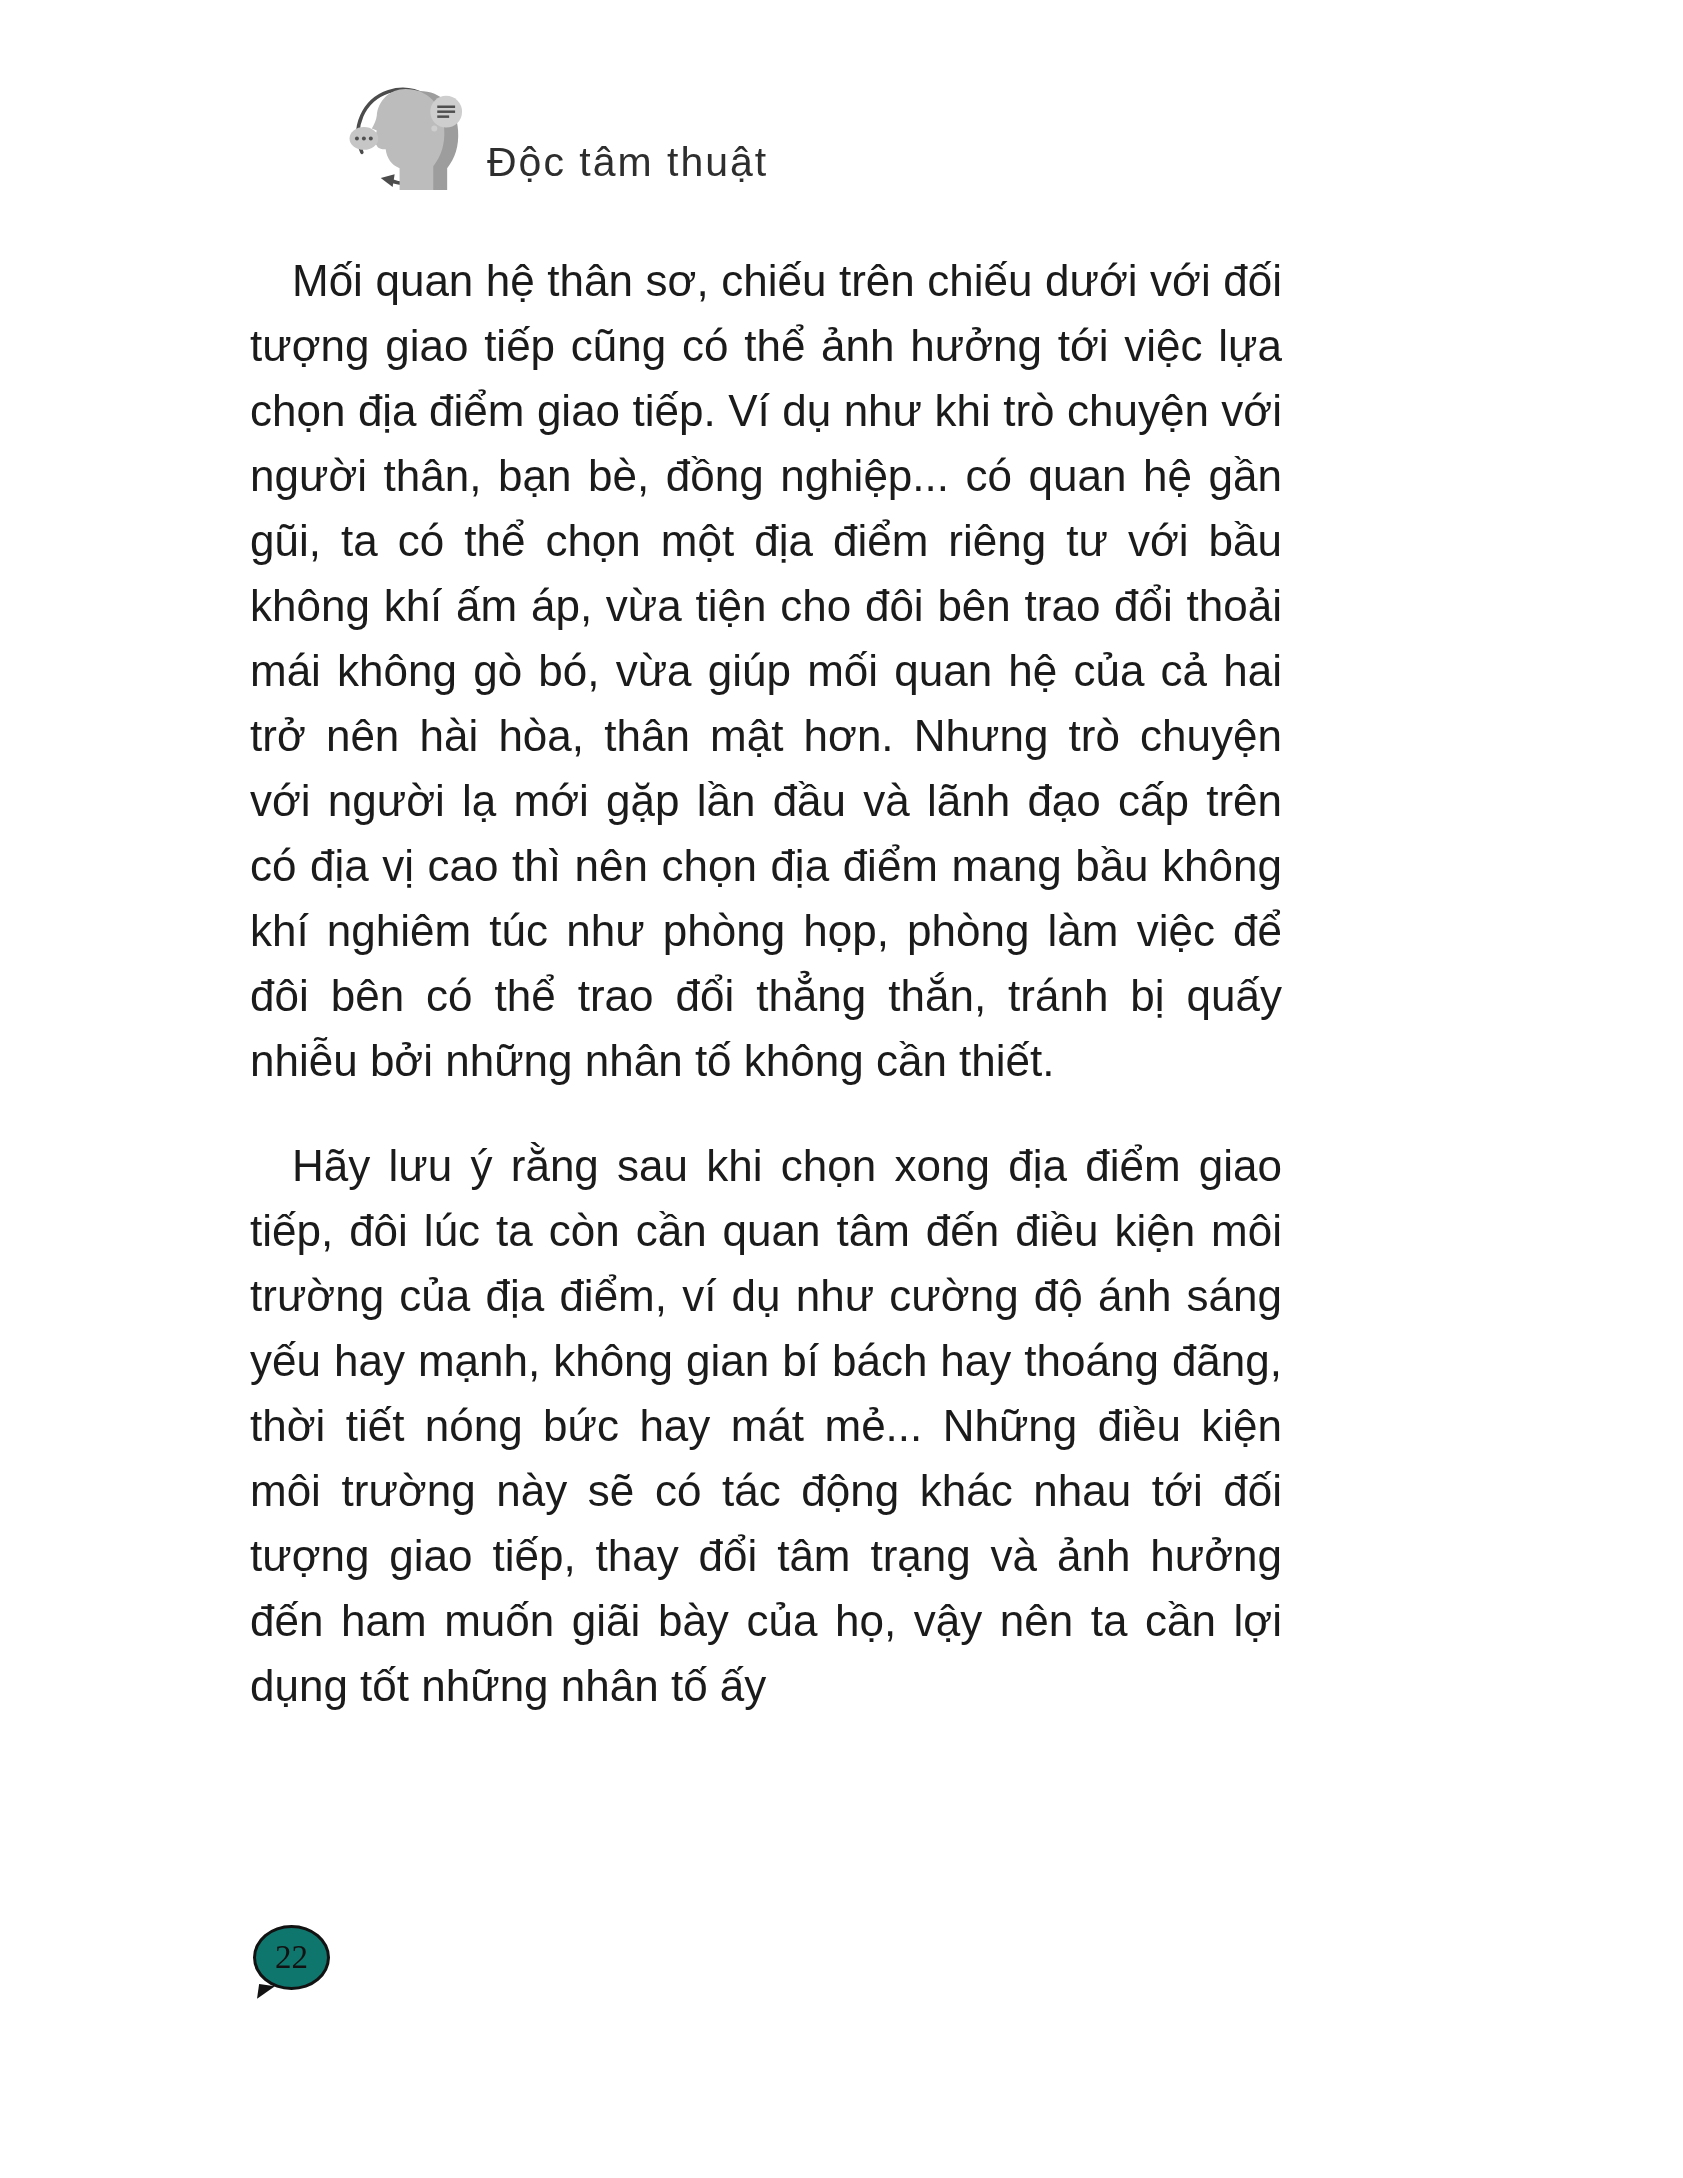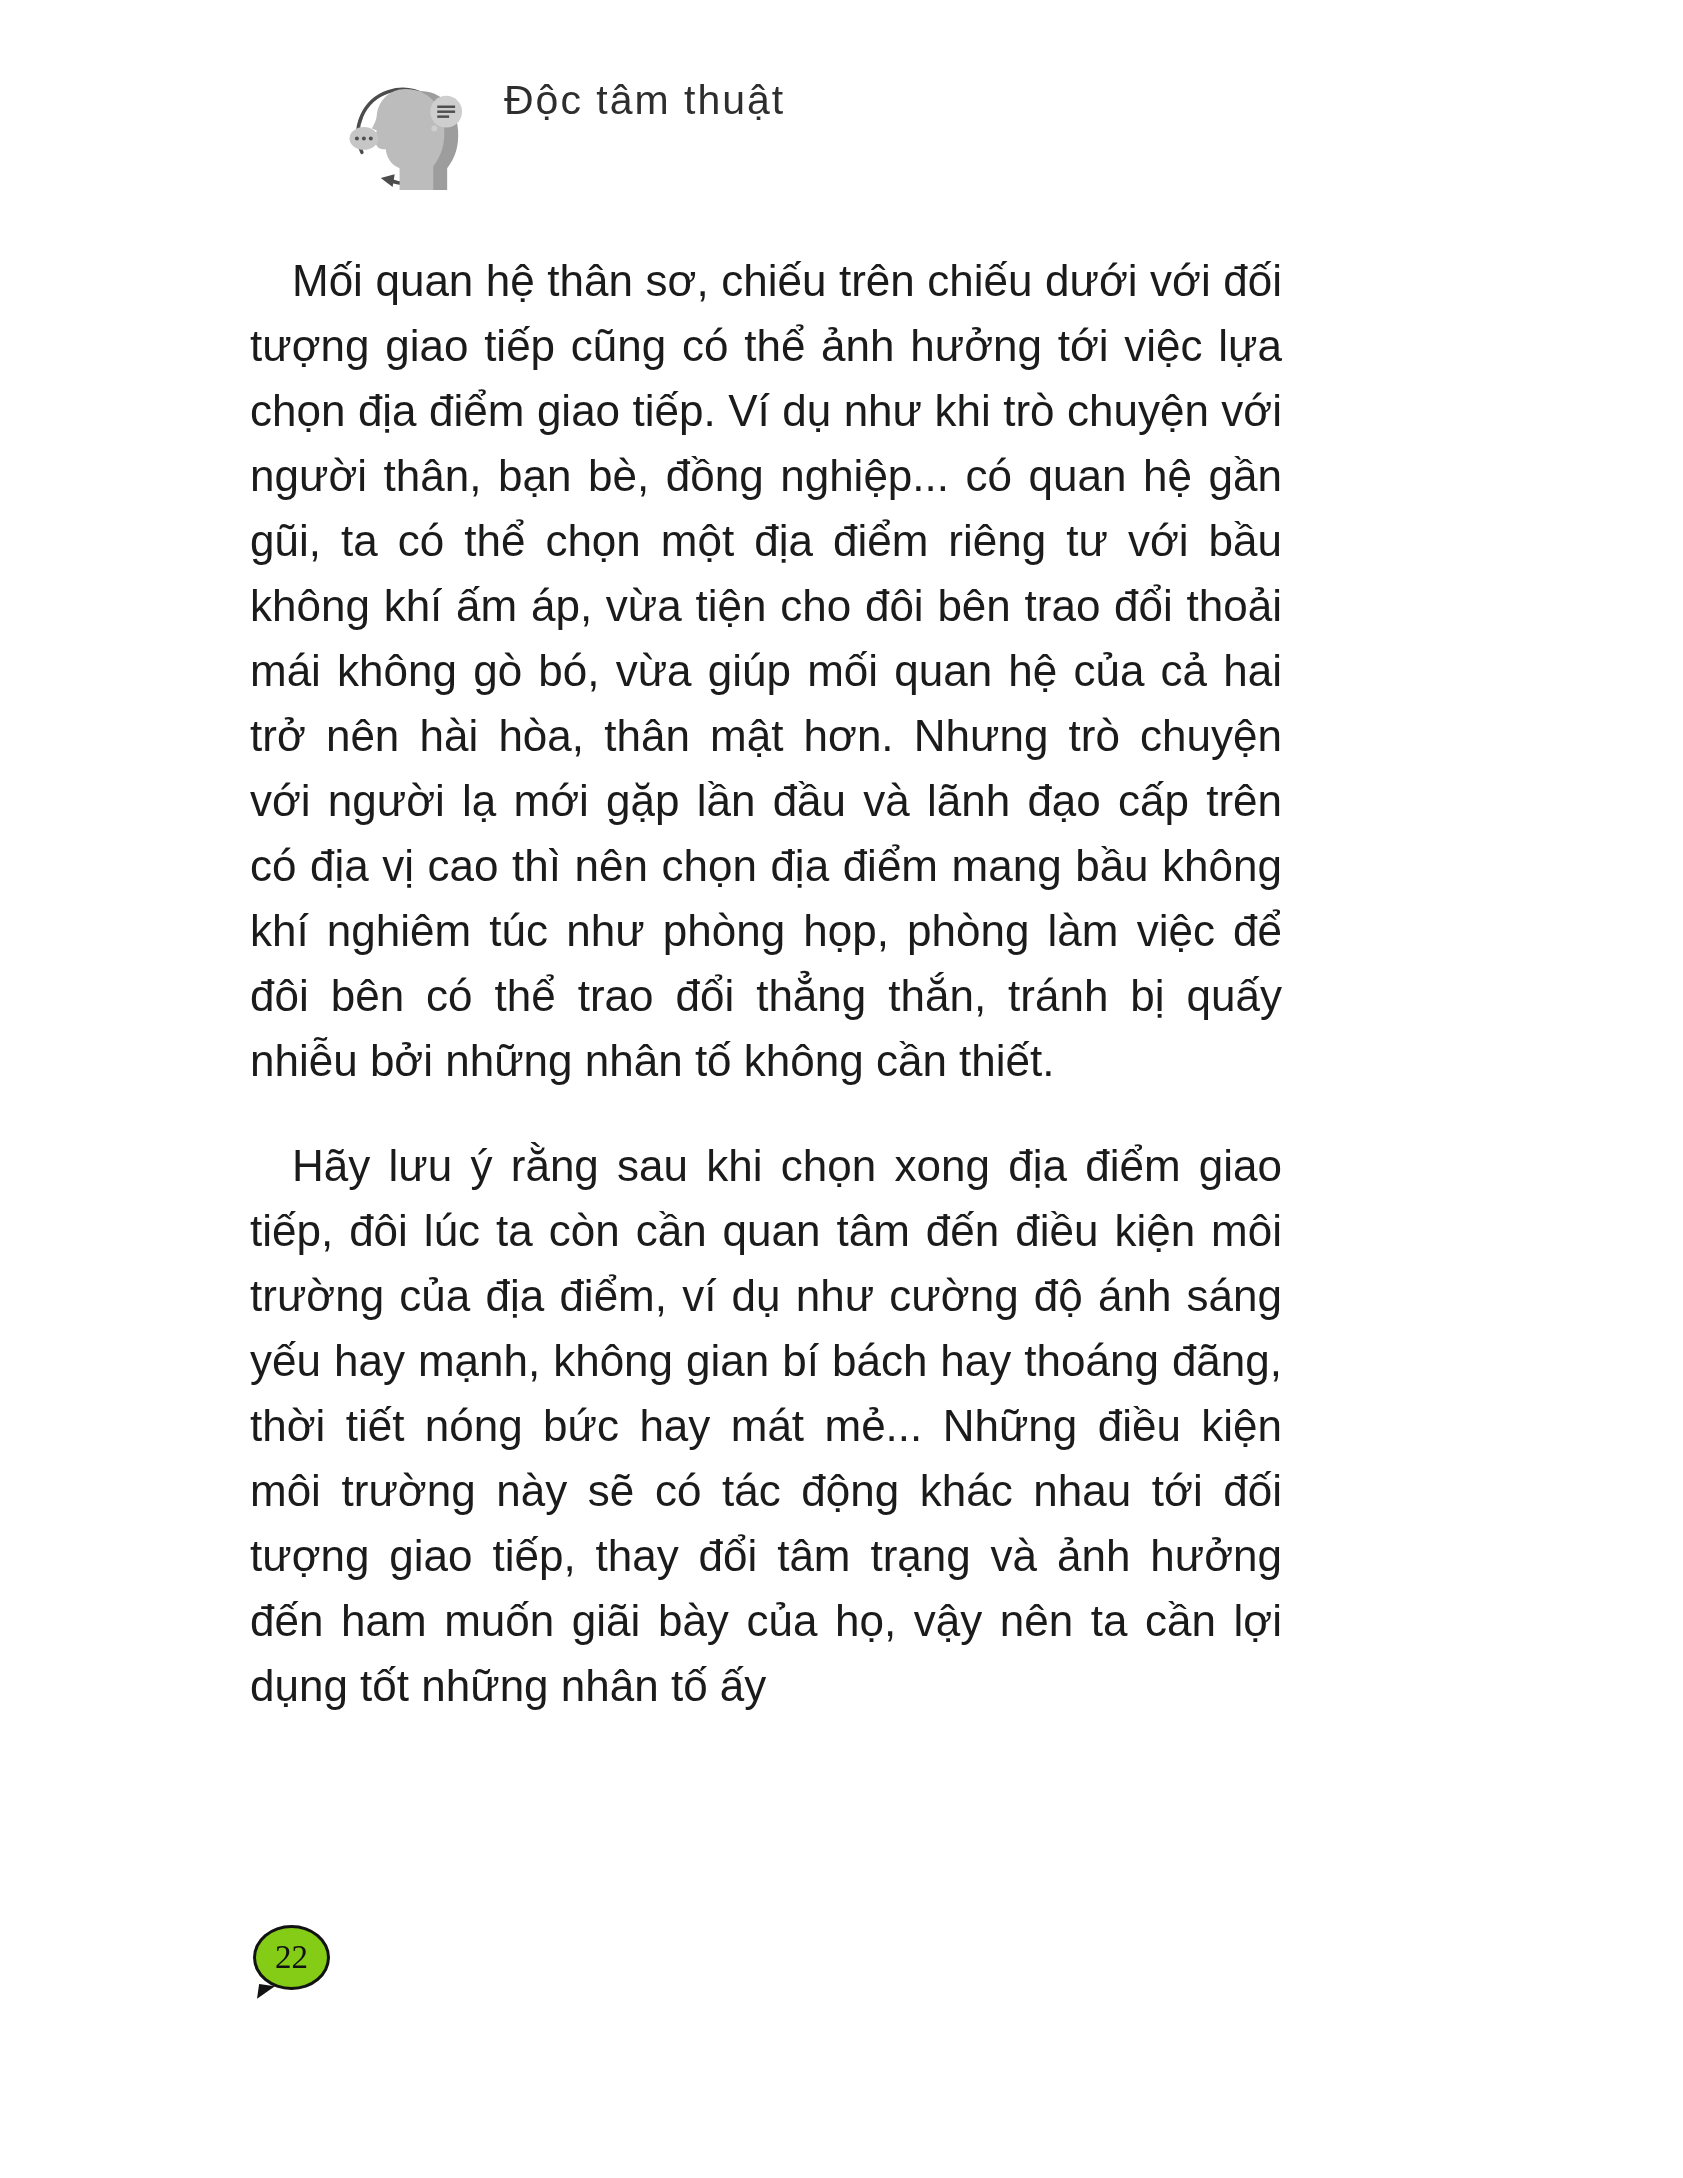--- a/index.html
+++ b/index.html
@@ -13,22 +13,22 @@
     height: 2178px;
     background: #ffffff;
     overflow: hidden;
   }
   
   .page-header {
     position: absolute;
     top: 77px;
     left: 348px;
     display: flex;
-    align-items: flex-start;
-    gap: 35px;
+    align-items: flex-end;
+    gap: 18px;
   }
   .header-icon {
     display: inline-block;
     width: 121px;
     height: 115px;
   }
   .book-title {
     font-family: "Liberation Sans", sans-serif;
     font-size: 41px;
     font-weight: 400;
@@ -68,21 +68,21 @@
   }
   
   .page-number-badge {
     position: absolute;
     left: 253px;
     top: 1925px;
     width: 71px;
     height: 59px;
     border: 3px solid #121212;
     border-radius: 50%;
-    background: #84cc16;
+    background: #0f766e;
     display: flex;
     align-items: center;
     justify-content: center;
     font-family: "Liberation Serif", "DejaVu Serif", serif;
     font-size: 33px;
     color: #121212;
   }
   .page-number-badge::after {
     content: "";
     position: absolute;

